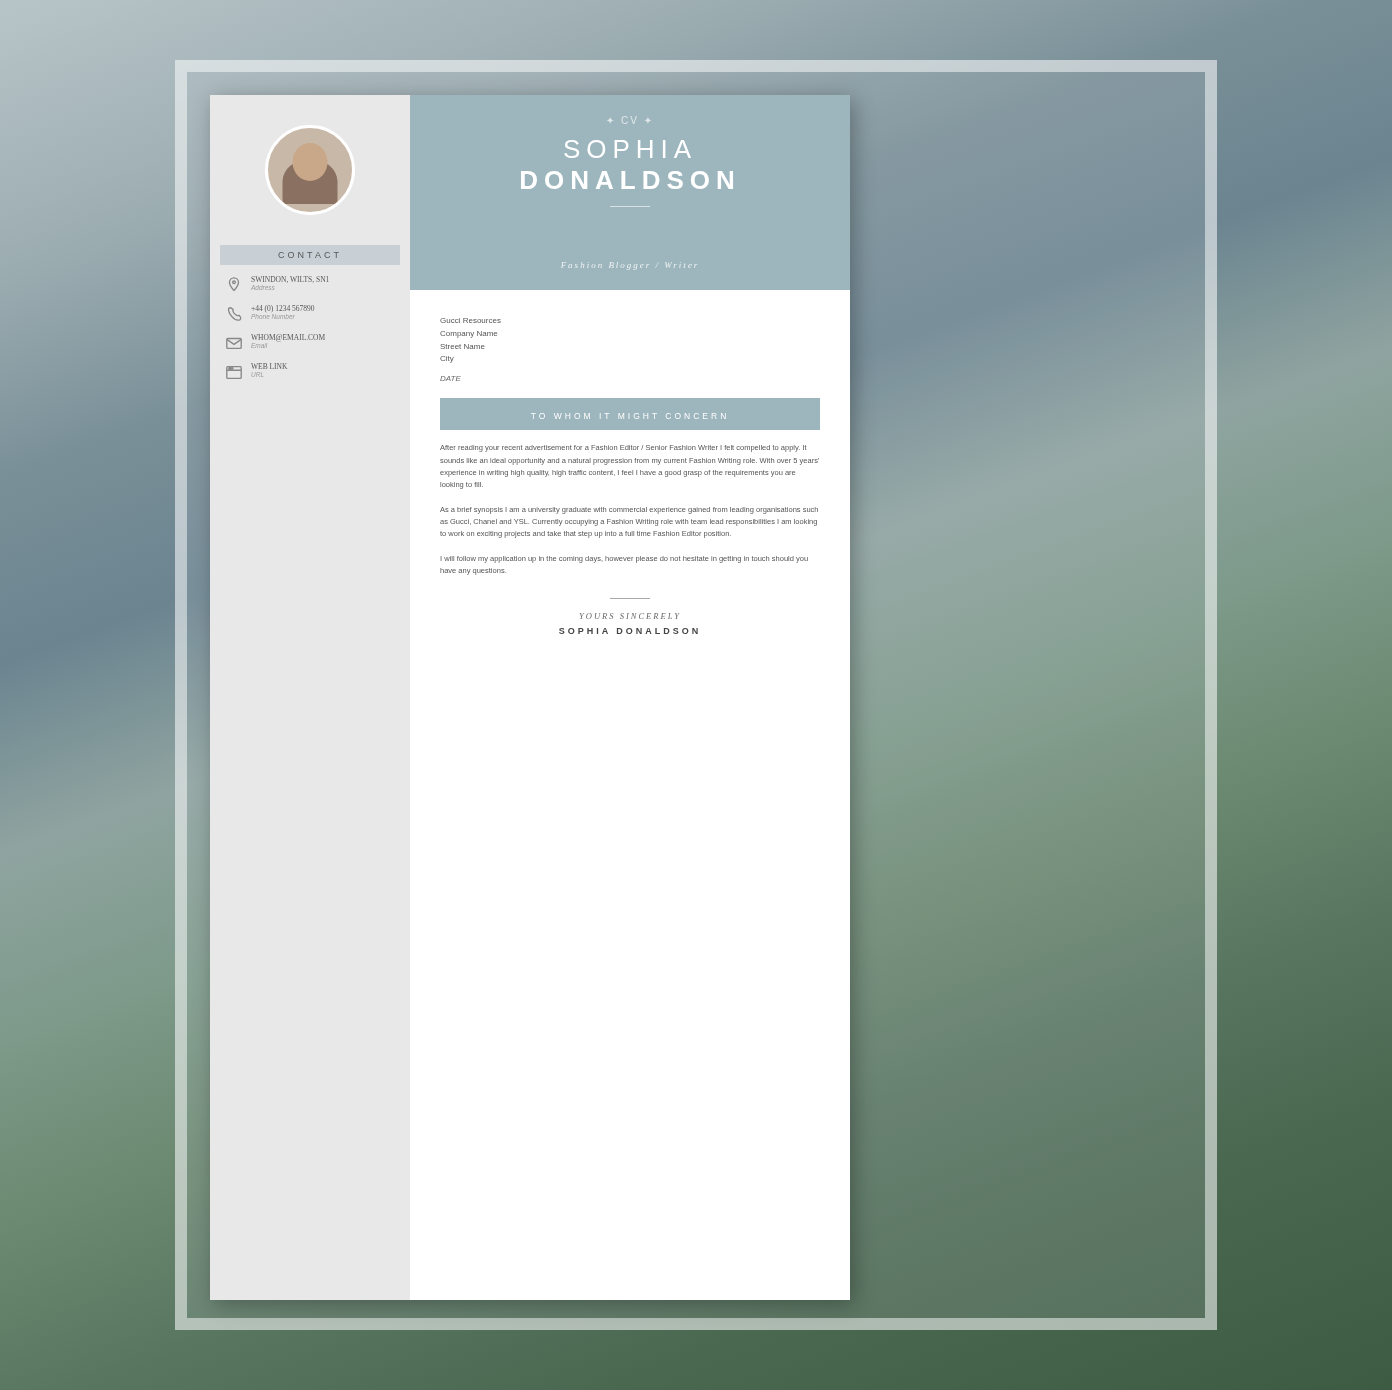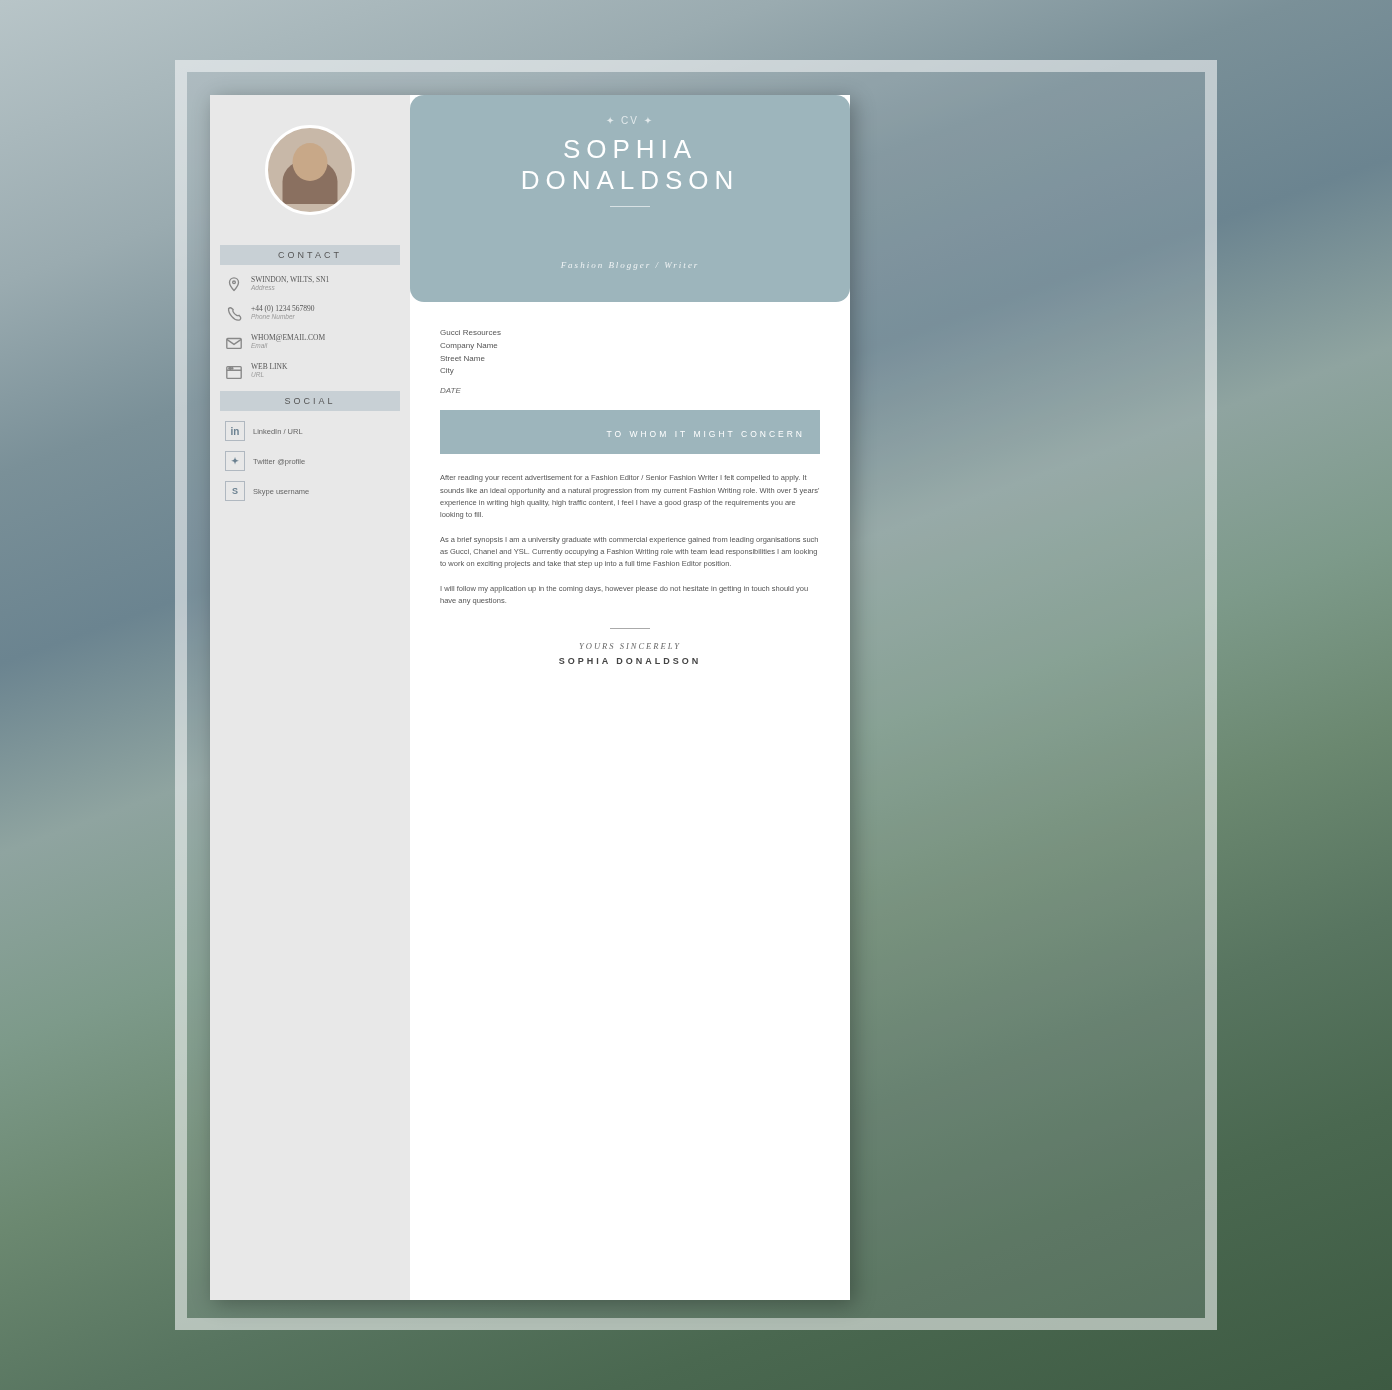--- a/index.html
+++ b/index.html
@@ -197,28 +197,27 @@
     .main-content {
       flex: 1;
       background: #fff;
       display: flex;
       flex-direction: column;
     }
 
     
     .header-area {
       background: #9db5bc;
-      padding: 20px 25px 32px;
+      padding: 20px 25px 20px;
       position: relative;
       min-height: 130px;
       display: flex;
       flex-direction: column;
       align-items: center;
       justify-content: center;
-      border-radius: 14px;
     }
 
     .header-emblem {
       color: rgba(255,255,255,0.7);
       font-size: 10px;
       letter-spacing: 2px;
       text-align: center;
       margin-bottom: 8px;
       font-family: 'Arial', sans-serif;
     }
@@ -228,21 +227,21 @@
       font-size: 26px;
       font-weight: 300;
       letter-spacing: 6px;
       color: #fff;
       text-align: center;
     }
 
     .name-last {
       font-family: 'Arial', sans-serif;
       font-size: 26px;
-      font-weight: 400;
+      font-weight: 700;
       letter-spacing: 6px;
       color: #fff;
       text-align: center;
       margin-bottom: 6px;
     }
 
     .name-divider {
       width: 40px;
       height: 1px;
       background: rgba(255,255,255,0.6);
@@ -280,23 +279,23 @@
       font-size: 8px;
       color: #666;
       font-family: 'Arial', sans-serif;
       font-style: italic;
       margin-top: 8px;
     }
 
     
     .concern-banner {
       background: #9db5bc;
-      padding: 13px 15px;
-      text-align: right;
-      margin-bottom: 18px;
+      padding: 7px 15px;
+      text-align: center;
+      margin-bottom: 12px;
     }
 
     .concern-text {
       font-size: 8.5px;
       letter-spacing: 3px;
       color: #fff;
       font-family: 'Arial', sans-serif;
     }
 
     .letter-paragraph {
@@ -401,38 +400,20 @@
             <circle cx="8" cy="6" r="0.8" fill="#888"></circle>
           </svg>
         </div>
         <div class="contact-text-block">
           <span class="contact-main">WEB LINK</span>
           <span class="contact-label">URL</span>
         </div>
       </div>
     </div>
 
-    <div class="social-section">
-      <div class="section-header">SOCIAL</div>
-
-      <div class="social-item">
-        <div class="social-icon-box">in</div>
-        <span class="social-text">LinkedIn / URL</span>
-      </div>
-
-      <div class="social-item">
-        <div class="social-icon-box" style="font-size:9px;">✦</div>
-        <span class="social-text">Twitter @profile</span>
-      </div>
-
-      <div class="social-item">
-        <div class="social-icon-box" style="font-size:9px;">S</div>
-        <span class="social-text">Skype username</span>
-      </div>
-    </div>
 
   </div>
 
   <div class="main-content">
 
     <div class="header-area">
       <div class="header-emblem">✦ CV ✦</div>
       <div class="name-first">SOPHIA</div>
       <div class="name-last">DONALDSON</div>
       <div class="name-divider"></div>

